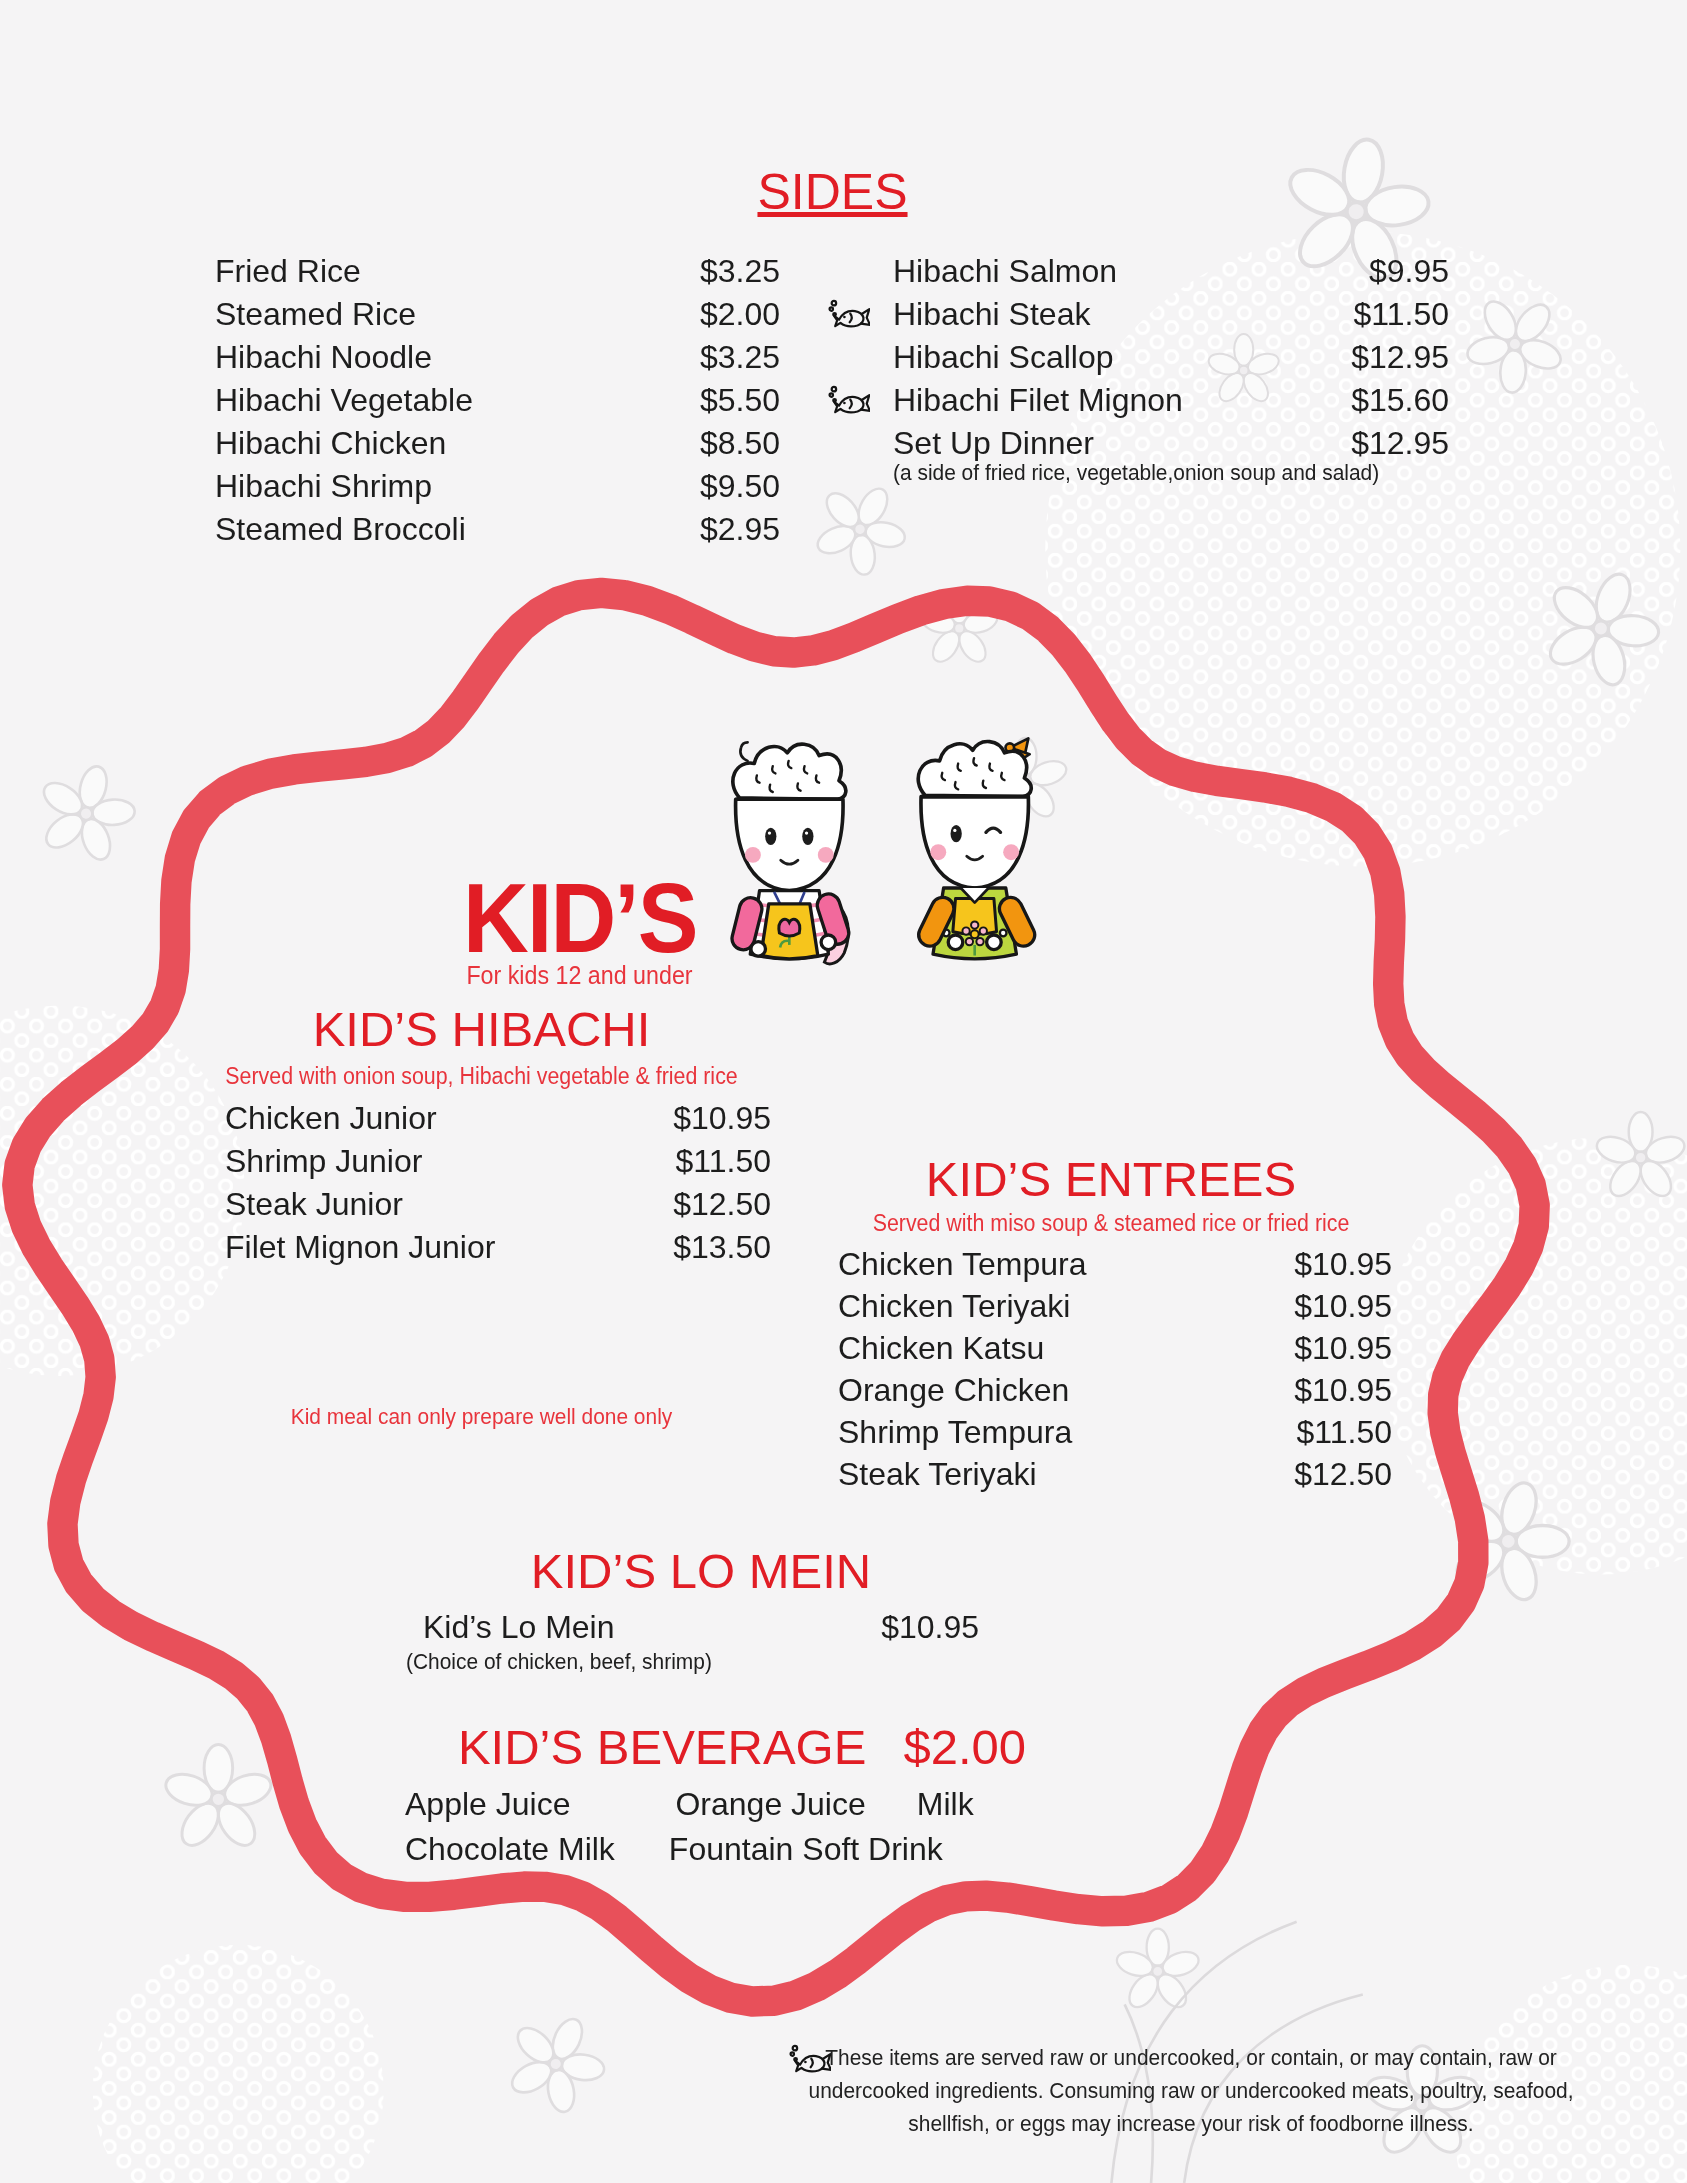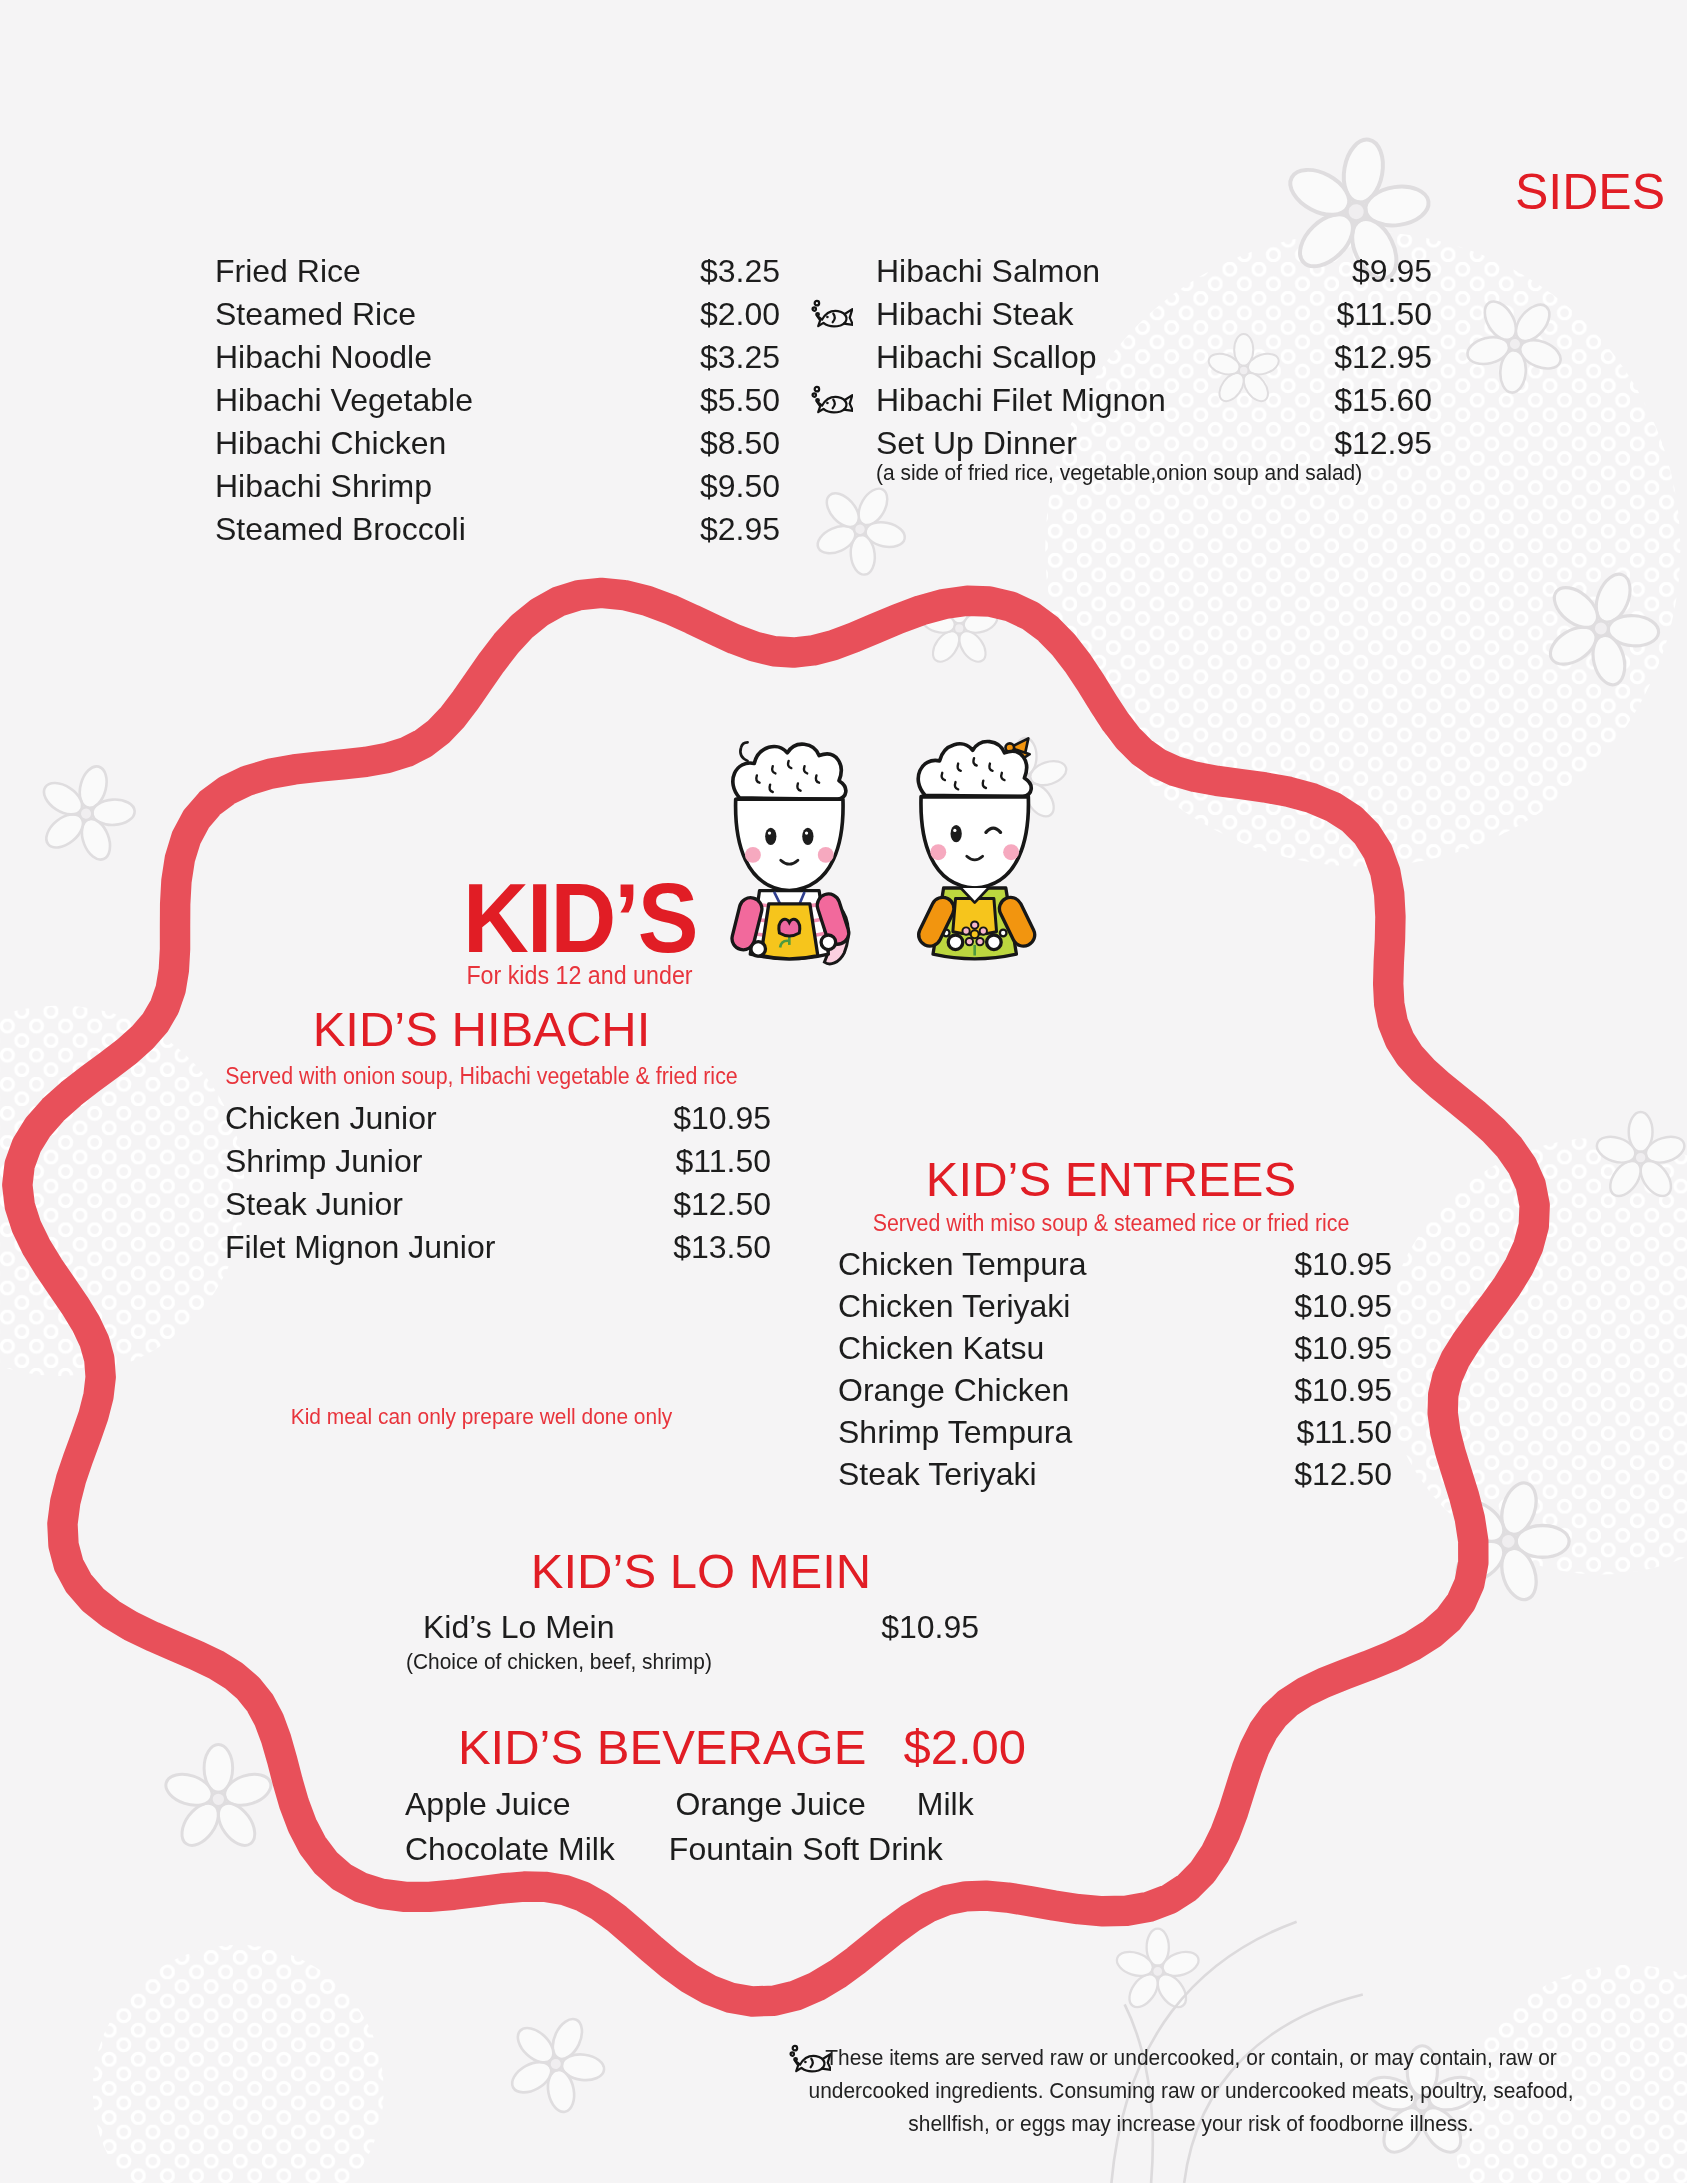--- a/index.html
+++ b/index.html
@@ -2,34 +2,34 @@
 <html style="font-size:10.6px"><head>
 <meta charset="utf-8">
 <style>
   html,body{margin:0;padding:0;}
   body{width:1687px;height:2183px;background:#ffffff;font-family:"Liberation Sans",sans-serif;}
   .page{position:relative;width:1687px;height:2183px;background:#f5f4f5;overflow:hidden;}
   .layer{position:absolute;left:0;top:0;width:1687px;height:2183px;}
   .abs{position:absolute;}
 
   .sec-title{font-size:49px;line-height:53px;color:#e11d25;text-align:center;white-space:nowrap;}
-  .big-title{font-size:50px;line-height:54px;color:#e11d25;text-align:right;}
+  .big-title{font-size:50px;line-height:54px;color:#e11d25;text-align:center;text-decoration:underline;}
   .item{font-size:32px;color:#1d1d1d;}
   .row{display:flex;justify-content:space-between;align-items:center;height:43px;}
   .row .nm{white-space:nowrap;}
   .row .pr{white-space:nowrap;}
   .icon-cell{flex:0 0 65px;display:flex;align-items:center;}
   .with-icon{display:flex;align-items:center;flex:1;}
   .with-icon .nm{flex:1;}
   .annot{color:#e8343c;transform:scaleX(.93);transform-origin:center top;white-space:nowrap;}
   .annot-dark{color:#202020;transform:scaleX(.93);transform-origin:left top;white-space:nowrap;}
 
   #sides-title{left:0;top:165px;width:1665px;}
   #sides-left{left:215px;top:250px;width:565px;}
-  #sides-right{left:811px;top:250px;width:621px;}
+  #sides-right{left:828px;top:250px;width:621px;}
   #setup-note{font-size:22.5px;margin-left:65px;margin-top:-5.3px;line-height:26.5px;}
 
   #kids-title{left:463px;top:868px;font-size:99px;line-height:99px;font-weight:bold;color:#e11d25;letter-spacing:-2px;transform:scaleX(.92);transform-origin:left top;white-space:nowrap;}
   #kids-subtitle{left:457px;top:961px;width:245px;font-size:25px;line-height:28px;text-align:center;}
 
   #hibachi{left:192px;top:1003px;width:579px;}
   #hibachi .sub{margin-top:6.6px;font-size:23px;line-height:26.5px;text-align:center;}
   #hibachi .rows{margin-top:8px;}
   #hibachi .row{padding-left:33px;}
   #entrees{left:830px;top:1153px;width:562px;}

